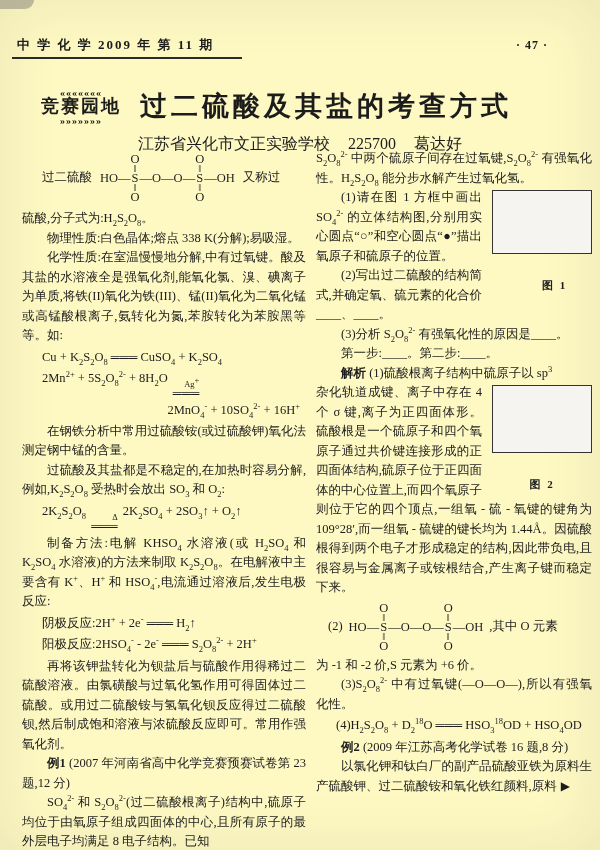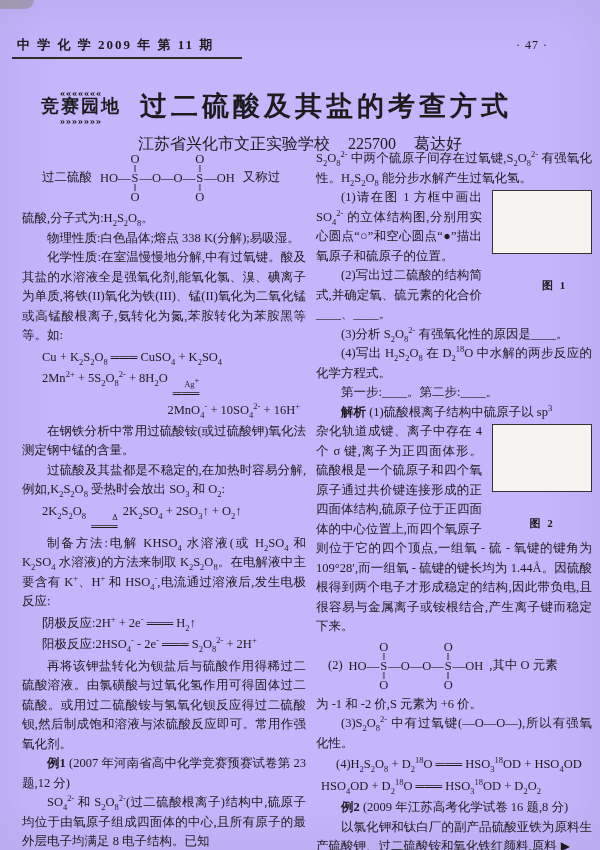--- a/index.html
+++ b/index.html
@@ -1,24 +1,24 @@
 <!DOCTYPE html>
 <html><head>
 <meta charset="utf-8">
 <style>
   html,body{margin:0;padding:0;background:#d8d6d2;}
-  .page{position:relative;width:600px;height:850px;background:#c4b5fd;overflow:hidden;
+  .page{position:relative;width:600px;height:850px;background:#fef9c3;overflow:hidden;
         font-family:"Liberation Serif","DejaVu Serif",serif;color:#1c1c1c;
         box-shadow:inset 0 0 60px rgba(60,55,45,.10);}
   .smudge{position:absolute;left:0;top:0;width:34px;height:9px;background:#8a8880;opacity:.55;border-radius:0 0 10px 0;}
 
   
   .hdr-left{position:absolute;left:17px;top:36px;font-size:13px;font-weight:bold;letter-spacing:2px;}
   .hdr-rule{position:absolute;left:12px;top:57px;width:230px;height:2px;background:#2b2b2b;}
-  .hdr-page{position:absolute;right:52px;top:38px;font-size:12px;font-weight:normal;letter-spacing:1px;}
+  .hdr-page{position:absolute;right:52px;top:38px;font-size:12px;font-weight:bold;letter-spacing:1px;}
 
   
   .badge{position:absolute;left:28px;top:88px;width:106px;text-align:center;}
   .bdeco{font-size:10px;font-weight:bold;letter-spacing:1px;line-height:9px;}
   .btext{font-size:18px;font-weight:bold;letter-spacing:2px;line-height:19px;}
 
   
   .title{position:absolute;left:140px;top:88px;width:390px;text-align:left;
          font-size:27px;font-weight:900;letter-spacing:4px;}
   .byline{position:absolute;left:0;top:134px;width:600px;text-align:center;font-size:16px;}
@@ -157,21 +157,20 @@
     <p class="ind">
       <span class="fig">
         <span class="figbox" style="display:block"></span>
         <span class="figcap" style="display:block">图 1</span>
       </span>
       <span>(1)请在图 1 方框中画出 SO<sub>4</sub><sup>2-</sup> 的立体结构图,分别用实心圆点“○”和空心圆点“●”描出氧原子和硫原子的位置。</span>
     </p>
 
     <p class="ind"><span>(2)写出过二硫酸的结构简式,并确定氧、硫元素的化合价____、____。</span></p>
     <p class="ind"><span>(3)分析 S<sub>2</sub>O<sub>8</sub><sup>2-</sup> 有强氧化性的原因是____。</span></p>
-    <p class="ind"><span>(4)写出 H<sub>2</sub>S<sub>2</sub>O<sub>8</sub> 在 D<sub>2</sub><sup>18</sup>O 中水解的两步反应的化学方程式。</span></p>
     <p class="ind"><span>第一步:____。第二步:____。</span></p>
 
     <p class="ind">
       <b class="lead">解析</b><span> (1)硫酸根离子结构中硫原子以 sp<sup>3</sup></span>
     </p>
     <p>
       <span class="fig fig2">
         <span class="figbox" style="display:block"></span>
         <span class="figcap" style="display:block">图 2</span>
       </span>
@@ -206,21 +205,20 @@
           <i></i>
           <i>O</i>
           <i></i>
       </span>
       <span>,其中 O 元素</span>
     </div>
 
     <p><span>为 -1 和 -2 价,S 元素为 +6 价。</span></p>
     <p class="ind"><span>(3)S<sub>2</sub>O<sub>8</sub><sup>2-</sup> 中有过氧键(—O—O—),所以有强氧化性。</span></p>
     <p class="eq"><span>(4)H<sub>2</sub>S<sub>2</sub>O<sub>8</sub> + D<sub>2</sub><sup>18</sup>O ═══ HSO<sub>3</sub><sup>18</sup>OD + HSO<sub>4</sub>OD</span></p>
-    <p class="eq" style="padding-left:.4em"><span>HSO<sub>4</sub>OD + D<sub>2</sub><sup>18</sup>O ═══ HSO<sub>3</sub><sup>18</sup>OD + D<sub>2</sub>O<sub>2</sub></span></p>
 
     <p class="ind">
       <b class="lead">例2</b><span> (2009 年江苏高考化学试卷 16 题,8 分)</span>
     </p>
     <p class="ind">
       <span>以氯化钾和钛白厂的副产品硫酸亚铁为原料生产硫酸钾、过二硫酸铵和氧化铁红颜料,原料</span><span class="cont">▶</span>
     </p>
   </div>
 </div>
 

